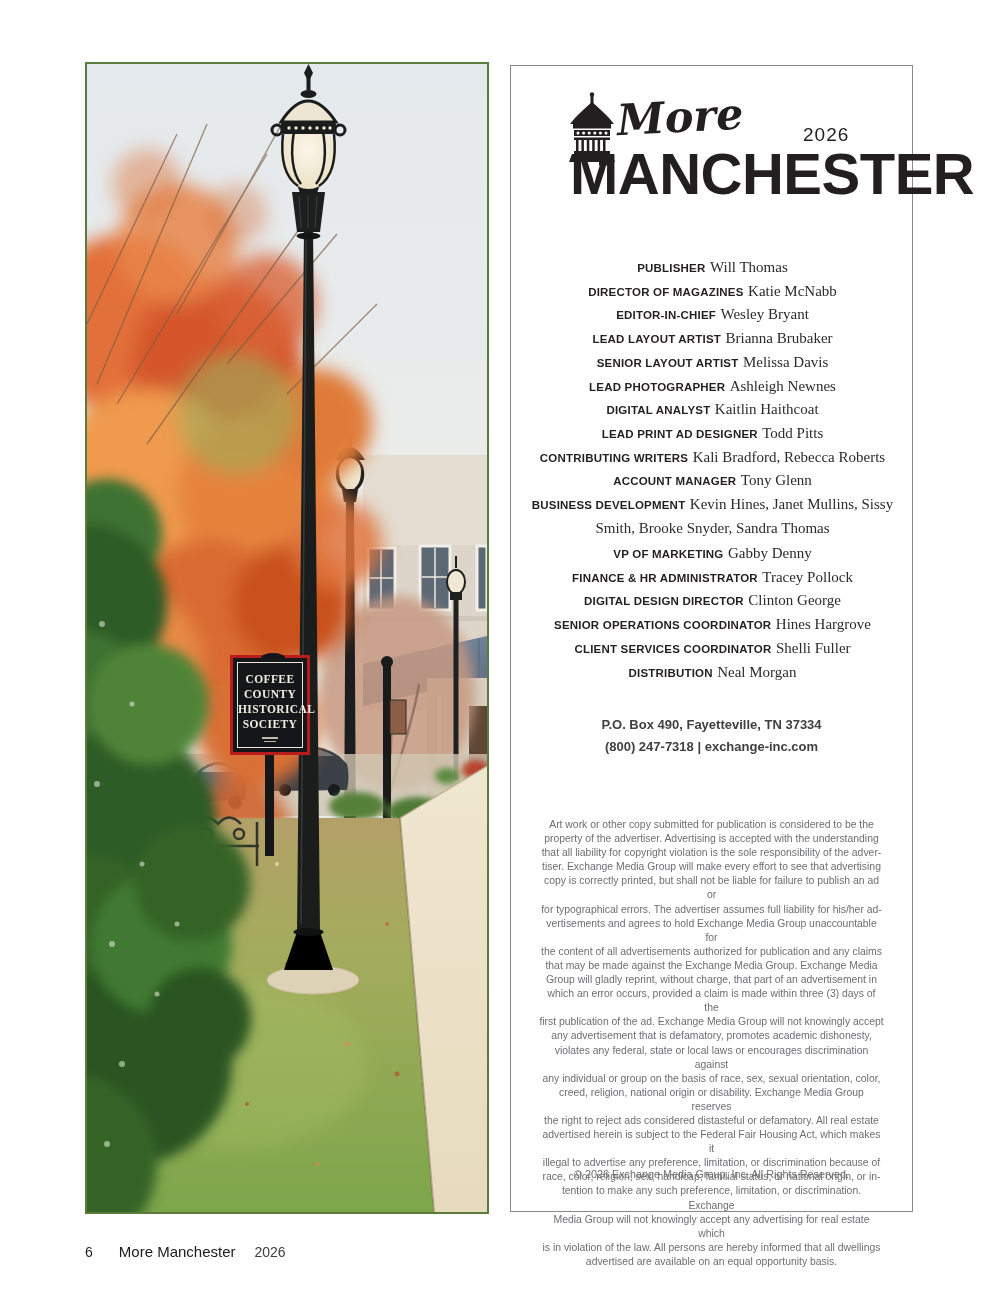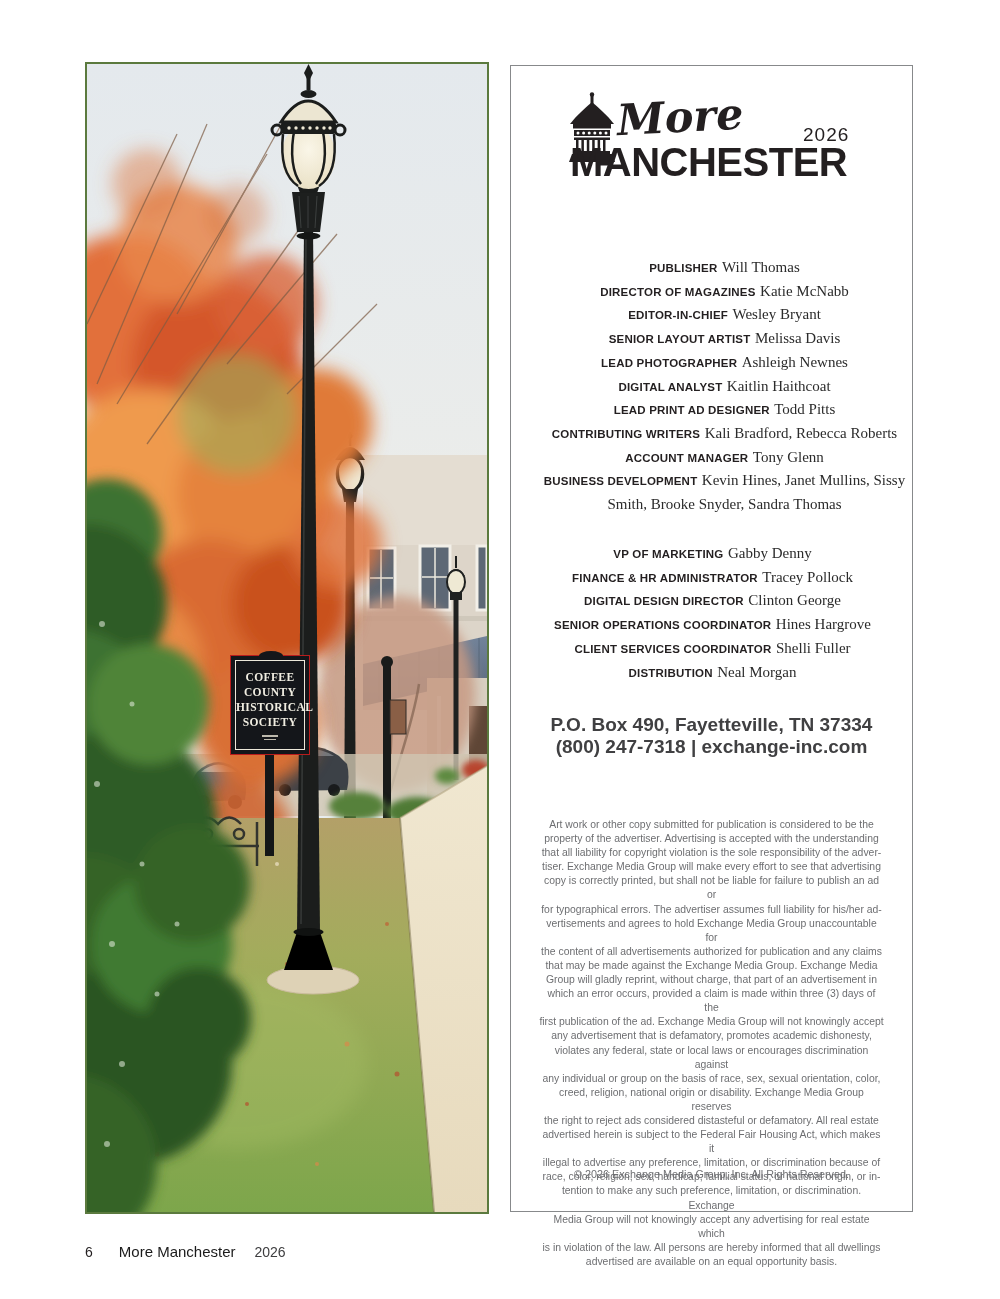--- a/index.html
+++ b/index.html
@@ -3,46 +3,46 @@
 <meta charset="utf-8">
 <style>
   html,body{margin:0;padding:0;background:#fff;}
   .page{position:relative;width:1000px;height:1299px;background:#fff;overflow:hidden;
         font-family:"Liberation Sans",sans-serif;color:#231f20;}
   
   .photo{position:absolute;left:85px;top:62px;width:404px;height:1152px;
          border:2px solid #5b7a3e;box-sizing:border-box;overflow:hidden;background:#e9edee;}
   .photo svg{display:block;}
   .hsign{position:absolute;left:143px;top:591px;width:80px;height:100px;background:#14161a;
-         border:1px solid #b91c1c;box-sizing:border-box;z-index:4;}
+         border:3px solid #b91c1c;box-sizing:border-box;z-index:4;}
   .hsign::before{content:"";position:absolute;left:28px;top:-5px;width:24px;height:10px;
          background:#14161a;border-radius:50% 50% 0 0;}
   .hsign-inner{position:absolute;left:4px;top:4px;right:4px;bottom:4px;
          border:1px solid #ece8da;text-align:center;padding-top:9px;box-sizing:border-box;}
   .sign-line{font-family:"Liberation Serif",serif;font-weight:700;color:#f0ede1;
          font-size:11.5px;line-height:15px;letter-spacing:.4px;}
   .sign-bars{margin-top:5px;}
   .sign-bars i{display:block;margin:2px auto 0;background:#e7e2d2;opacity:.8;height:1.5px;}
   .sign-bars i:nth-child(1){width:16px;} .sign-bars i:nth-child(2){width:12px;}
   
   .panel{position:absolute;left:510px;top:65px;width:403px;height:1147px;
          border:1px solid #87898b;box-sizing:border-box;background:#fff;}
   .logo-cupola{position:absolute;left:58px;top:26px;}
   .logo-more{position:absolute;left:106px;top:26px;font-family:"DejaVu Serif",serif;
          font-style:italic;font-weight:700;font-size:43px;color:#231f20;transform:rotate(-3deg);}
   .logo-year{position:absolute;left:292px;top:58px;font-size:19px;letter-spacing:1px;color:#231f20;}
-  .logo-city{position:absolute;left:59px;top:74px;font-size:40px;font-weight:700;
+  .logo-city{position:absolute;left:59px;top:74px;font-size:58px;font-weight:700;
          letter-spacing:-.5px;color:#231f20;text-align:right;}
   .staff{position:absolute;left:14px;width:375px;text-align:center;}
-  .staff-primary{top:190px;margin-left:12px;} .staff-secondary{top:476px;}
+  .staff-primary{top:190px;} .staff-secondary{top:476px;}
   .staff .row{line-height:21.7px;}
   .role{font-weight:700;font-size:11.5px;letter-spacing:.2px;color:#231f20;}
   .name{font-family:"Liberation Serif",serif;font-size:15px;color:#2b2b2b;}
   .contact{position:absolute;left:0;top:648px;width:100%;text-align:center;
-         font-weight:700;font-size:19px;color:#404042;line-height:22px;}
+         font-weight:700;font-size:13px;color:#404042;line-height:22px;}
   .disclaimer{position:absolute;left:28px;right:28px;top:752px;text-align:center;
          font-size:10.4px;line-height:14.1px;color:#6d6e71;white-space:pre-line;}
   .copyright{position:absolute;left:0;top:1102px;width:100%;text-align:center;
          font-size:10.8px;color:#6d6e71;}
   
   .footer{position:absolute;left:85px;top:1243px;display:flex;align-items:baseline;}
   .pg-num{font-size:14px;color:#231f20;margin-right:26px;}
   .ft-title{font-size:15px;font-weight:400;color:#1a1a1a;margin-right:19px;}
   .ft-year{font-size:14px;color:#3d3d3f;}
 </style>
@@ -362,20 +362,24 @@
           <span class="role">DIRECTOR OF MAGAZINES</span>
           <span class="name">Katie McNabb</span>
         </div>
 
 
         <div class="row">
           <span class="role">EDITOR-IN-CHIEF</span>
           <span class="name">Wesley Bryant</span>
         </div>
 
+        <div class="row">
+          <span class="role">LEAD LAYOUT ARTIST</span>
+          <span class="name">Brianna Brubaker</span>
+        </div>
 
         <div class="row">
           <span class="role">SENIOR LAYOUT ARTIST</span>
           <span class="name">Melissa Davis</span>
         </div>
 
         <div class="row">
           <span class="role">LEAD PHOTOGRAPHER</span>
           <span class="name">Ashleigh Newnes</span>
         </div>

